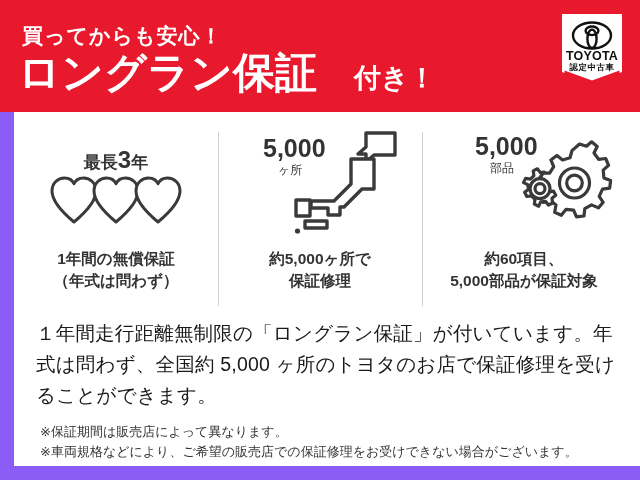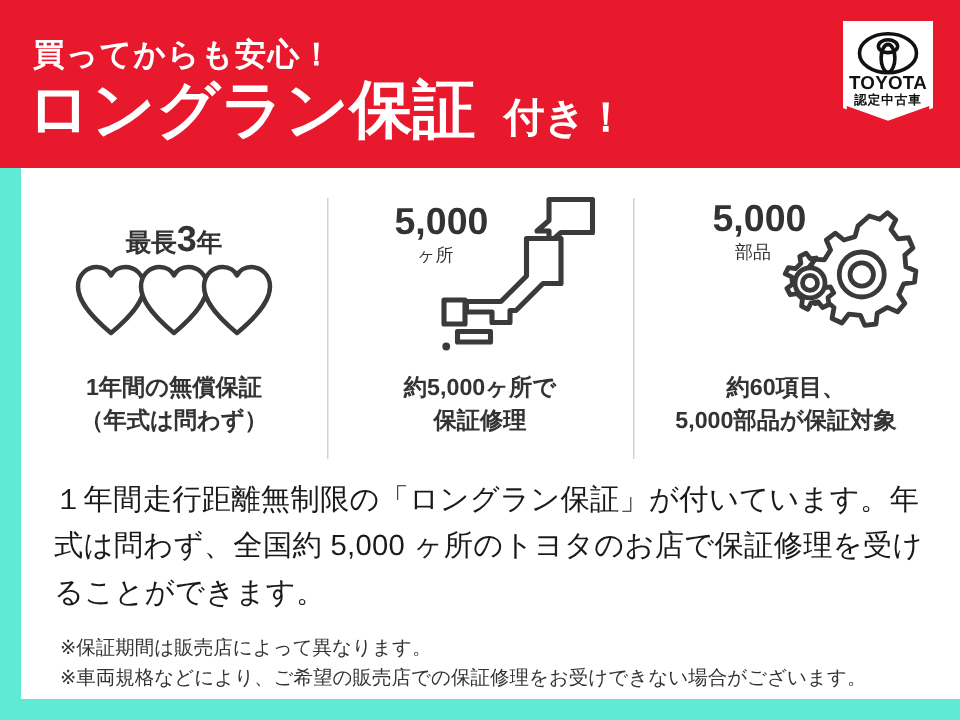--- a/index.html
+++ b/index.html
@@ -8,21 +8,21 @@
     background: #ffffff;
   }
   body {
     font-family: "Liberation Sans", "DejaVu Sans", sans-serif;
   }
   #banner {
     position: relative;
     width: 640px;
     height: 480px;
     box-sizing: border-box;
-    background: #5eead4;
+    background: #8b5cf6;
     overflow: hidden;
   }
 
   
   .header {
     position: absolute;
     left: 0;
     top: 0;
     width: 640px;
     height: 112px;
@@ -51,21 +51,21 @@
     font-size: 42px;
     font-weight: bold;
     color: #ffffff;
     letter-spacing: 0px;
     line-height: 1;
   }
   .head-big-sub {
     font-size: 27px;
     font-weight: bold;
     color: #ffffff;
-    margin-left: 7px;
+    margin-left: 25px;
     line-height: 1;
   }
 
   
   .logo {
     position: absolute;
     left: 562px;
     top: 14px;
     width: 60px;
     height: 76px;

